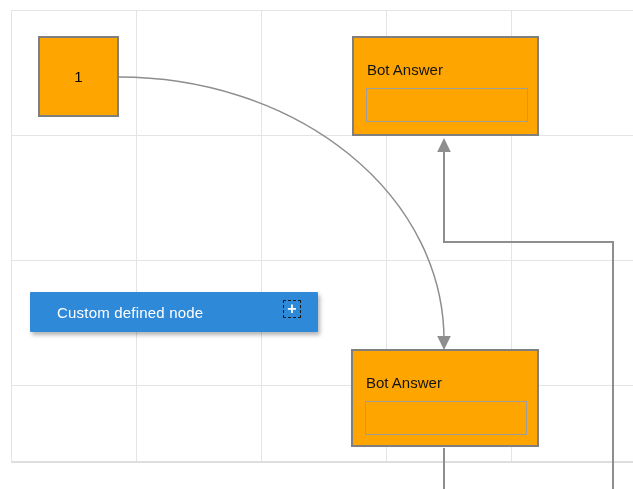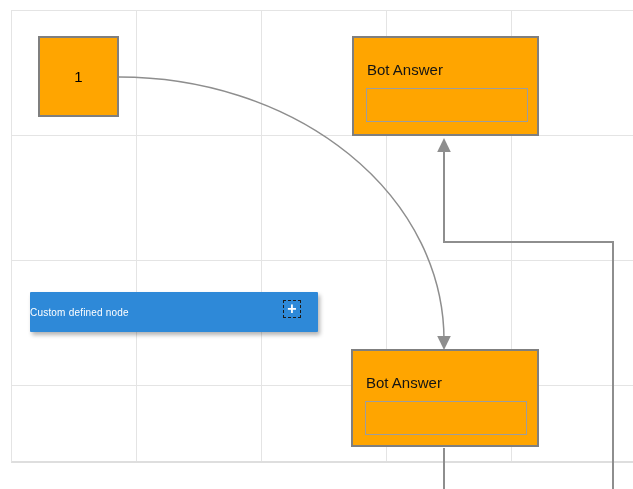--- a/index.html
+++ b/index.html
@@ -67,21 +67,22 @@
   
   .custom-node{
     position:absolute;left:30px;top:292px;width:288px;height:40px;
     background:var(--node-blue);
     box-shadow:2px 3px 4px rgba(0,0,0,0.30);
     display:flex;align-items:center;
     border-radius:1px;
     color:#ffffff;
   }
   .custom-label{
-    font-size:10px;
+    margin-left:27px;
+    font-size:15px;
     letter-spacing:0.2px;
   }
   .add-btn{
     position:absolute;right:17px;top:8px;
     width:18px;height:18px;
     border:1px dashed #1b1b1b;
     display:flex;align-items:center;justify-content:center;
     font-size:16px;font-weight:600;line-height:1;
     color:#ffffff;
     cursor:pointer;

